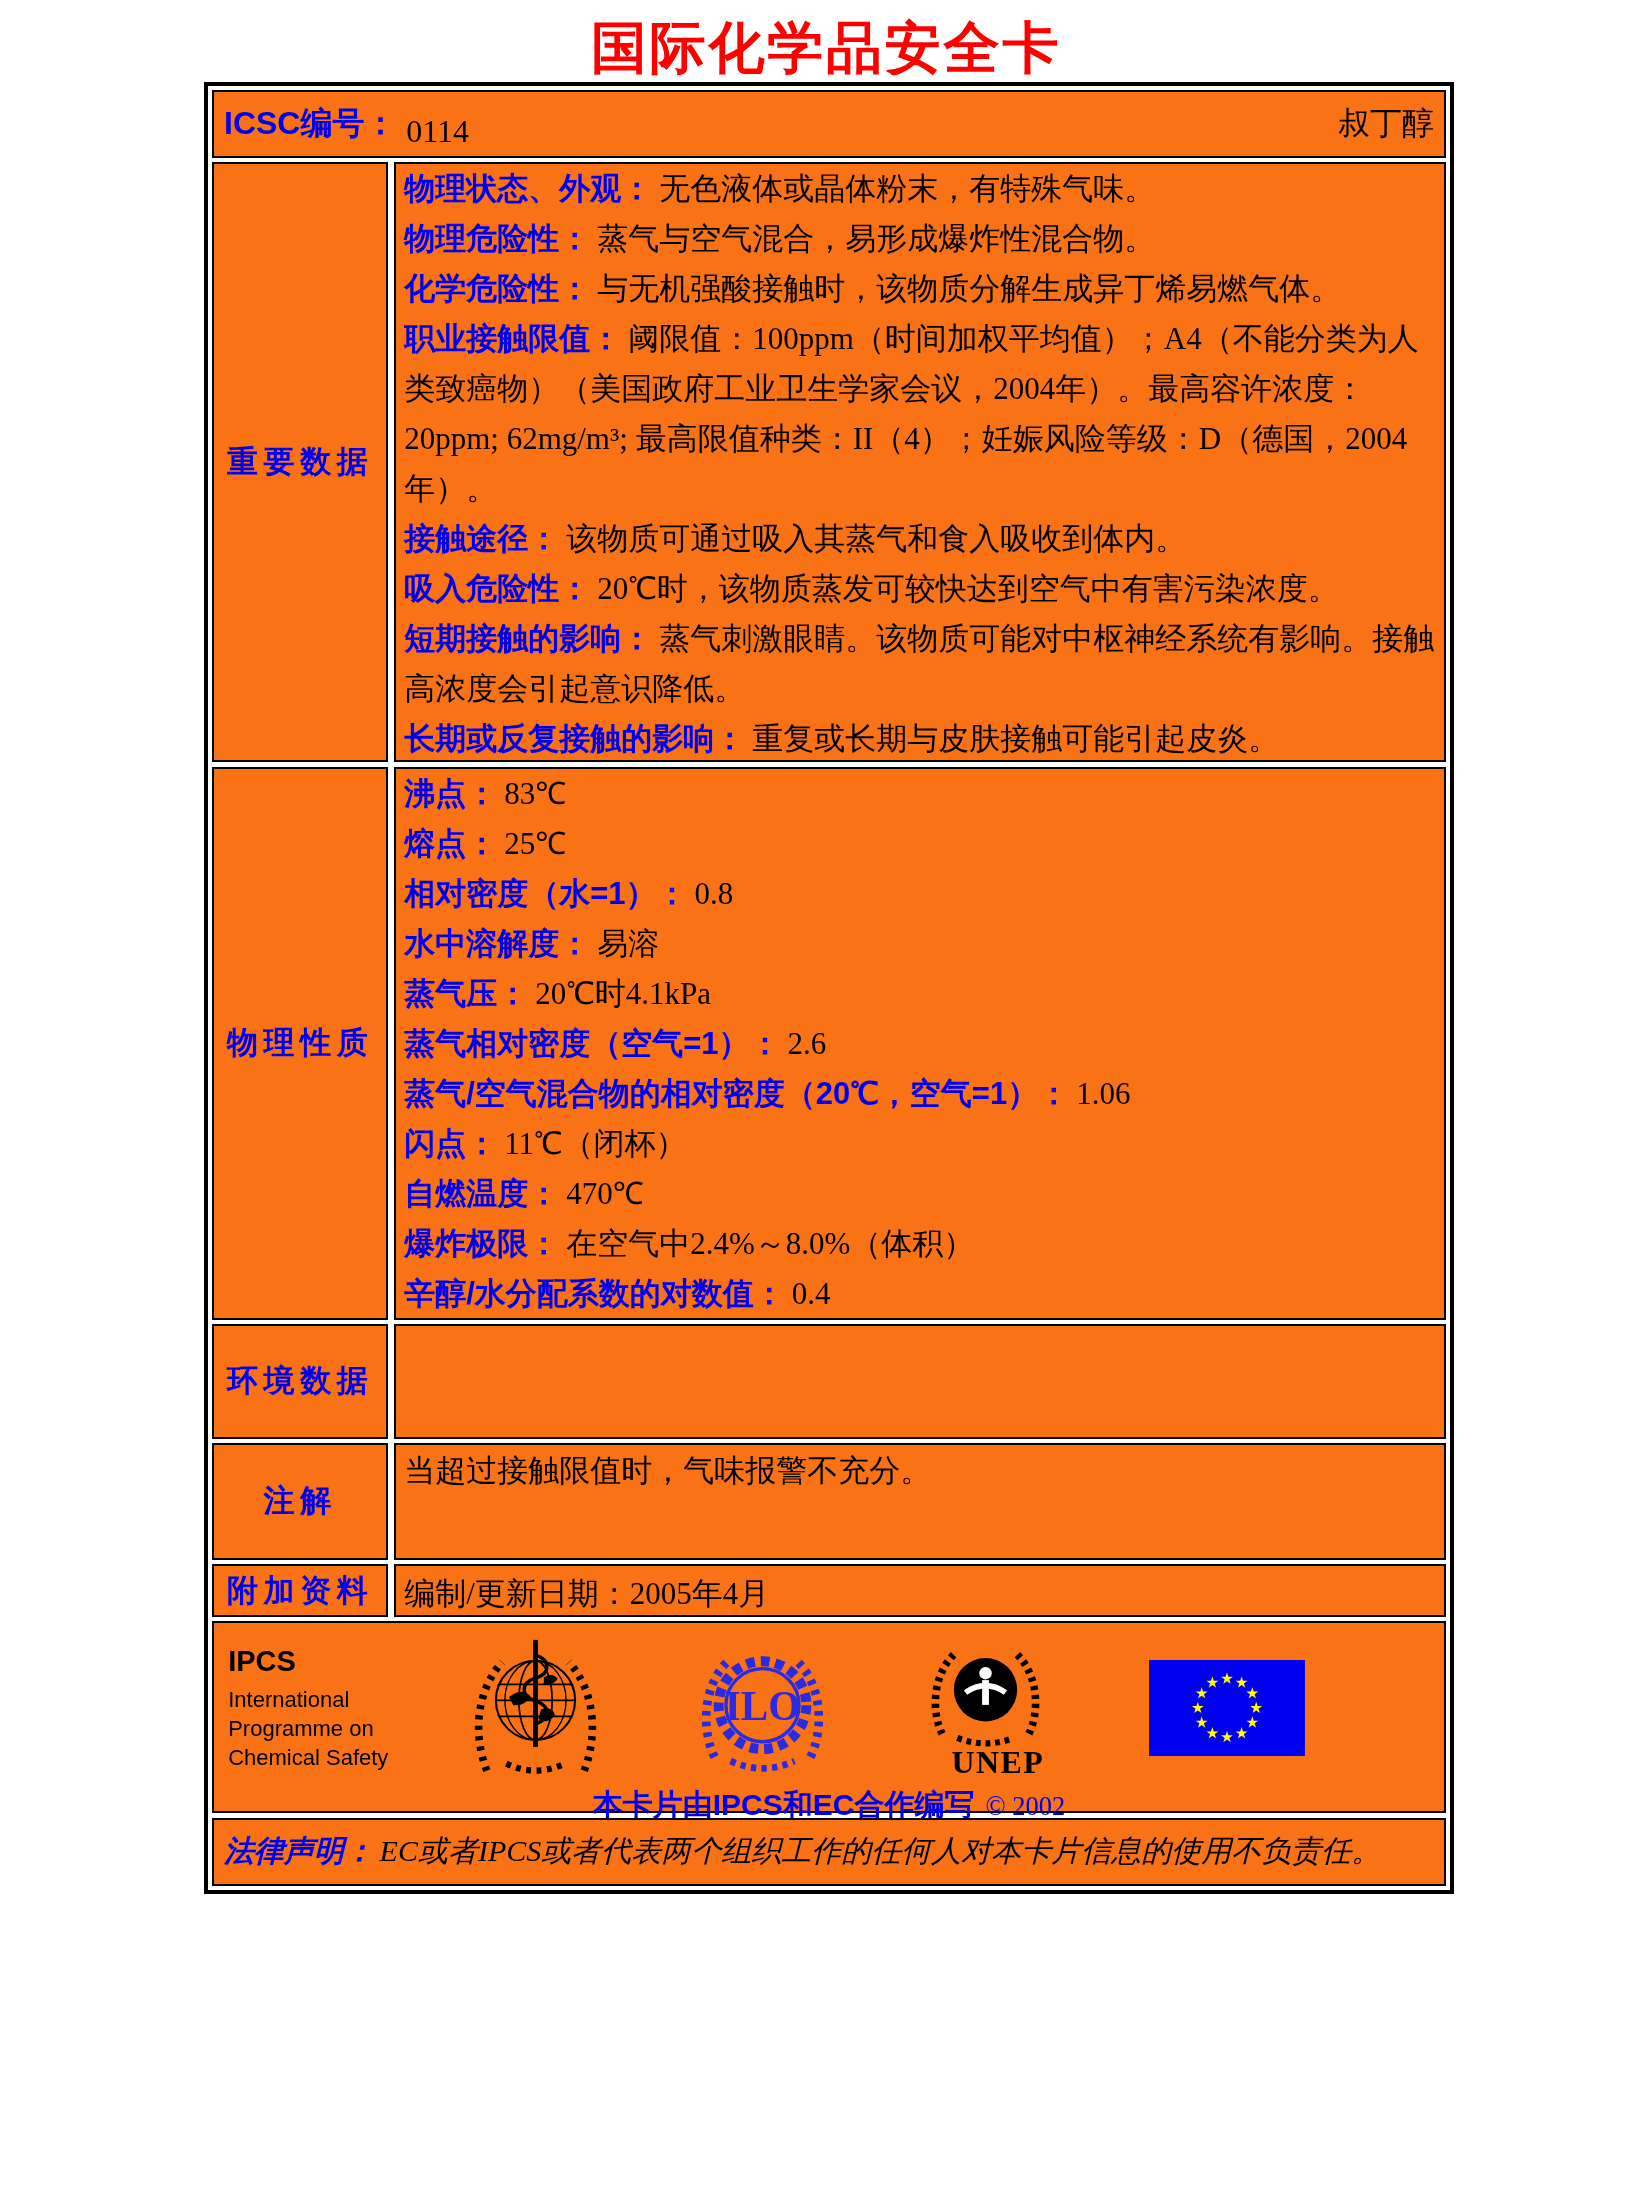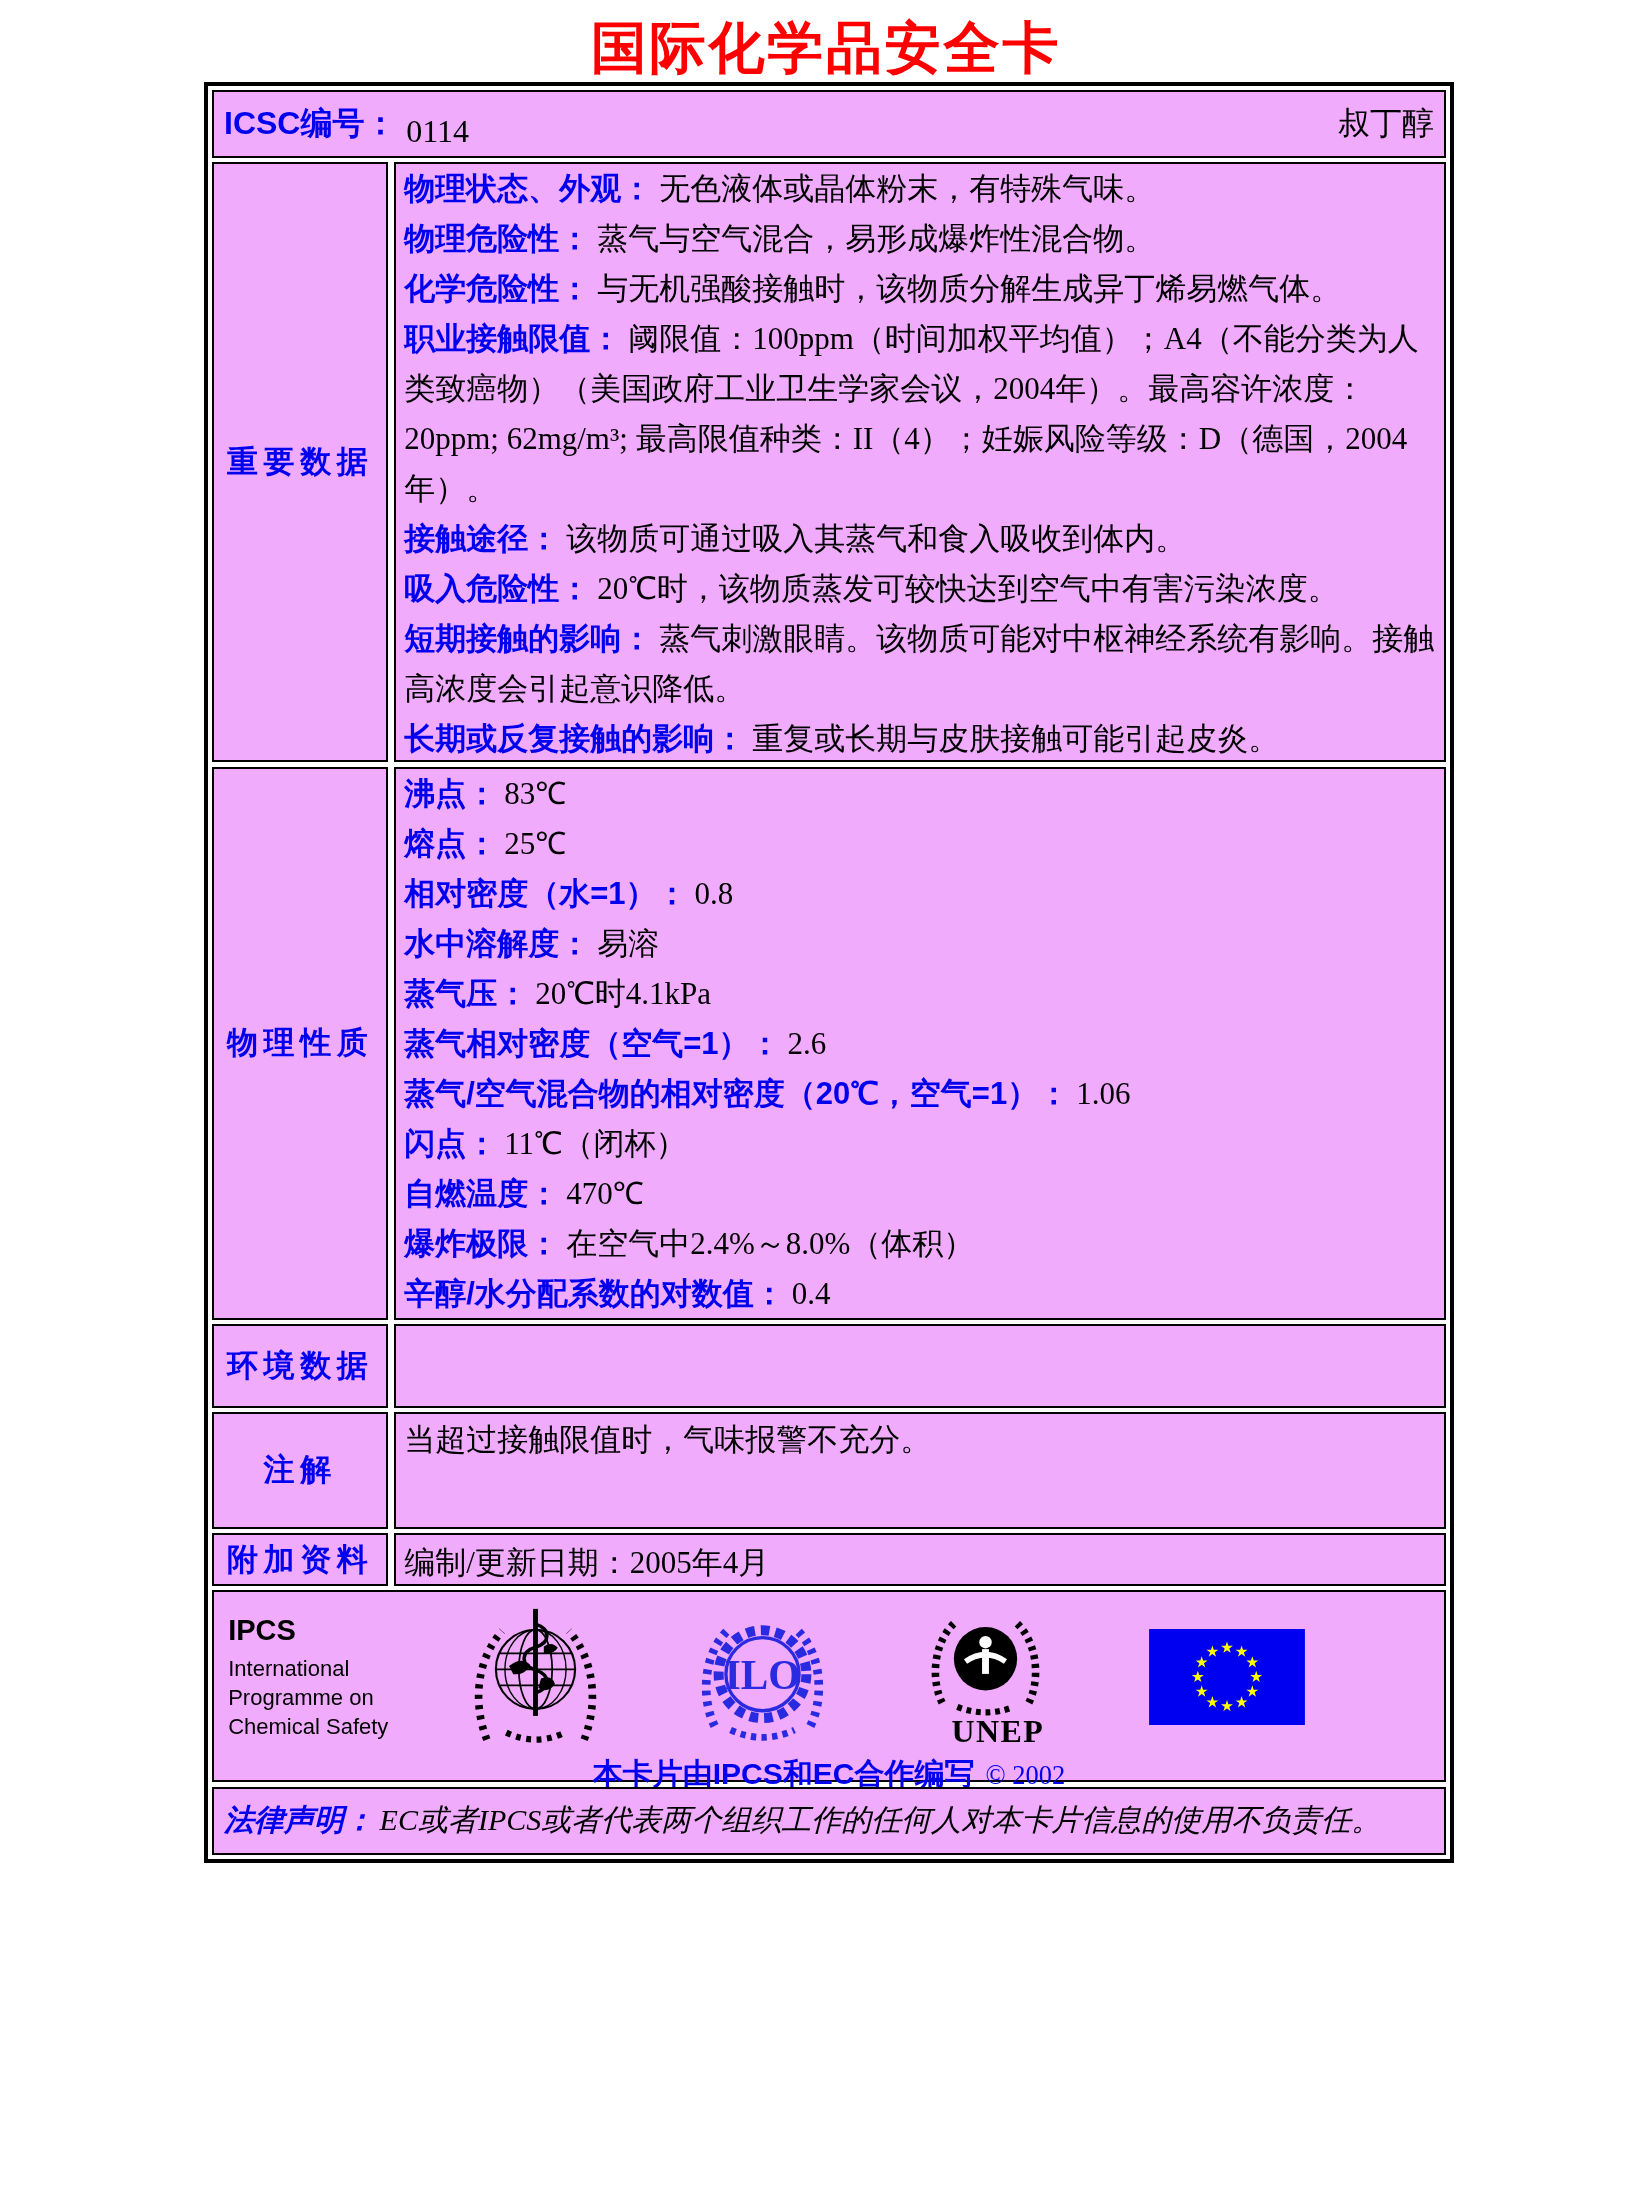--- a/index.html
+++ b/index.html
@@ -7,36 +7,36 @@
   }
   html,body{margin:0;padding:0;background:#ffffff;}
   body{width:1652px;height:2205px;position:relative;font-family:"Liberation Serif",serif;color:#000;}
   .page-title{
     margin:0;padding-top:11px;height:70px;text-align:center;
     font-family:"Liberation Sans",sans-serif;font-weight:bold;font-size:56px;
     color:var(--red);letter-spacing:2.8px;
   }
   .card{position:absolute;left:204px;top:82px;width:1250px;box-sizing:border-box;border:4.2px solid #000;background:#fff;}
   .row{display:flex;gap:5.6px;margin:4.2px;}
-  .cell{border:2.8px solid #000;box-sizing:border-box;background:#f0abfc;}
+  .cell{border:2.8px solid #000;box-sizing:border-box;background:#f97316;}
   .full{flex:1;}
   .label-cell{width:176px;flex:0 0 176px;display:flex;align-items:center;justify-content:center;}
   .content-cell{flex:1;padding:0 8.4px;overflow:hidden;}
   .section-label{
     font-family:"Liberation Sans",sans-serif;font-weight:bold;font-size:31px;
     color:var(--blue);letter-spacing:5.6px;white-space:nowrap;
   }
   .item{font-size:31px;line-height:50px;}
   .item .lbl{font-family:"Liberation Sans",sans-serif;font-weight:bold;color:var(--blue);}
   .item .txt{margin-left:7px;}
   
   .h-icsc{height:68px;display:flex;justify-content:space-between;align-items:center;padding:0 9.8px;}
   .r-important .cell{height:600px;}
   .r-physical .cell{height:553px;}
-  .r-env .cell{height:84px;}
+  .r-env .cell{height:115px;}
   .r-notes .cell{height:117px;}
   .r-add .cell{height:53px;}
   .r-logos .cell{height:192px;}
   .r-legal .cell{height:68px;display:flex;align-items:center;padding:0 9.8px;font-style:italic;}
   .icsc-left{display:flex;align-items:center;font-size:32px;}
   .icsc-left .lbl{font-family:"Liberation Sans",sans-serif;font-weight:bold;color:var(--blue);}
   .icsc-left .num{margin-left:9.8px;color:#000;margin-top:14px;}
   .chem-name{font-size:32px;color:#000;}
   .r-add .content-cell{display:flex;align-items:flex-end;font-size:31px;}
   .r-notes .content-cell{padding-top:4.2px;font-size:31px;line-height:43px;}

